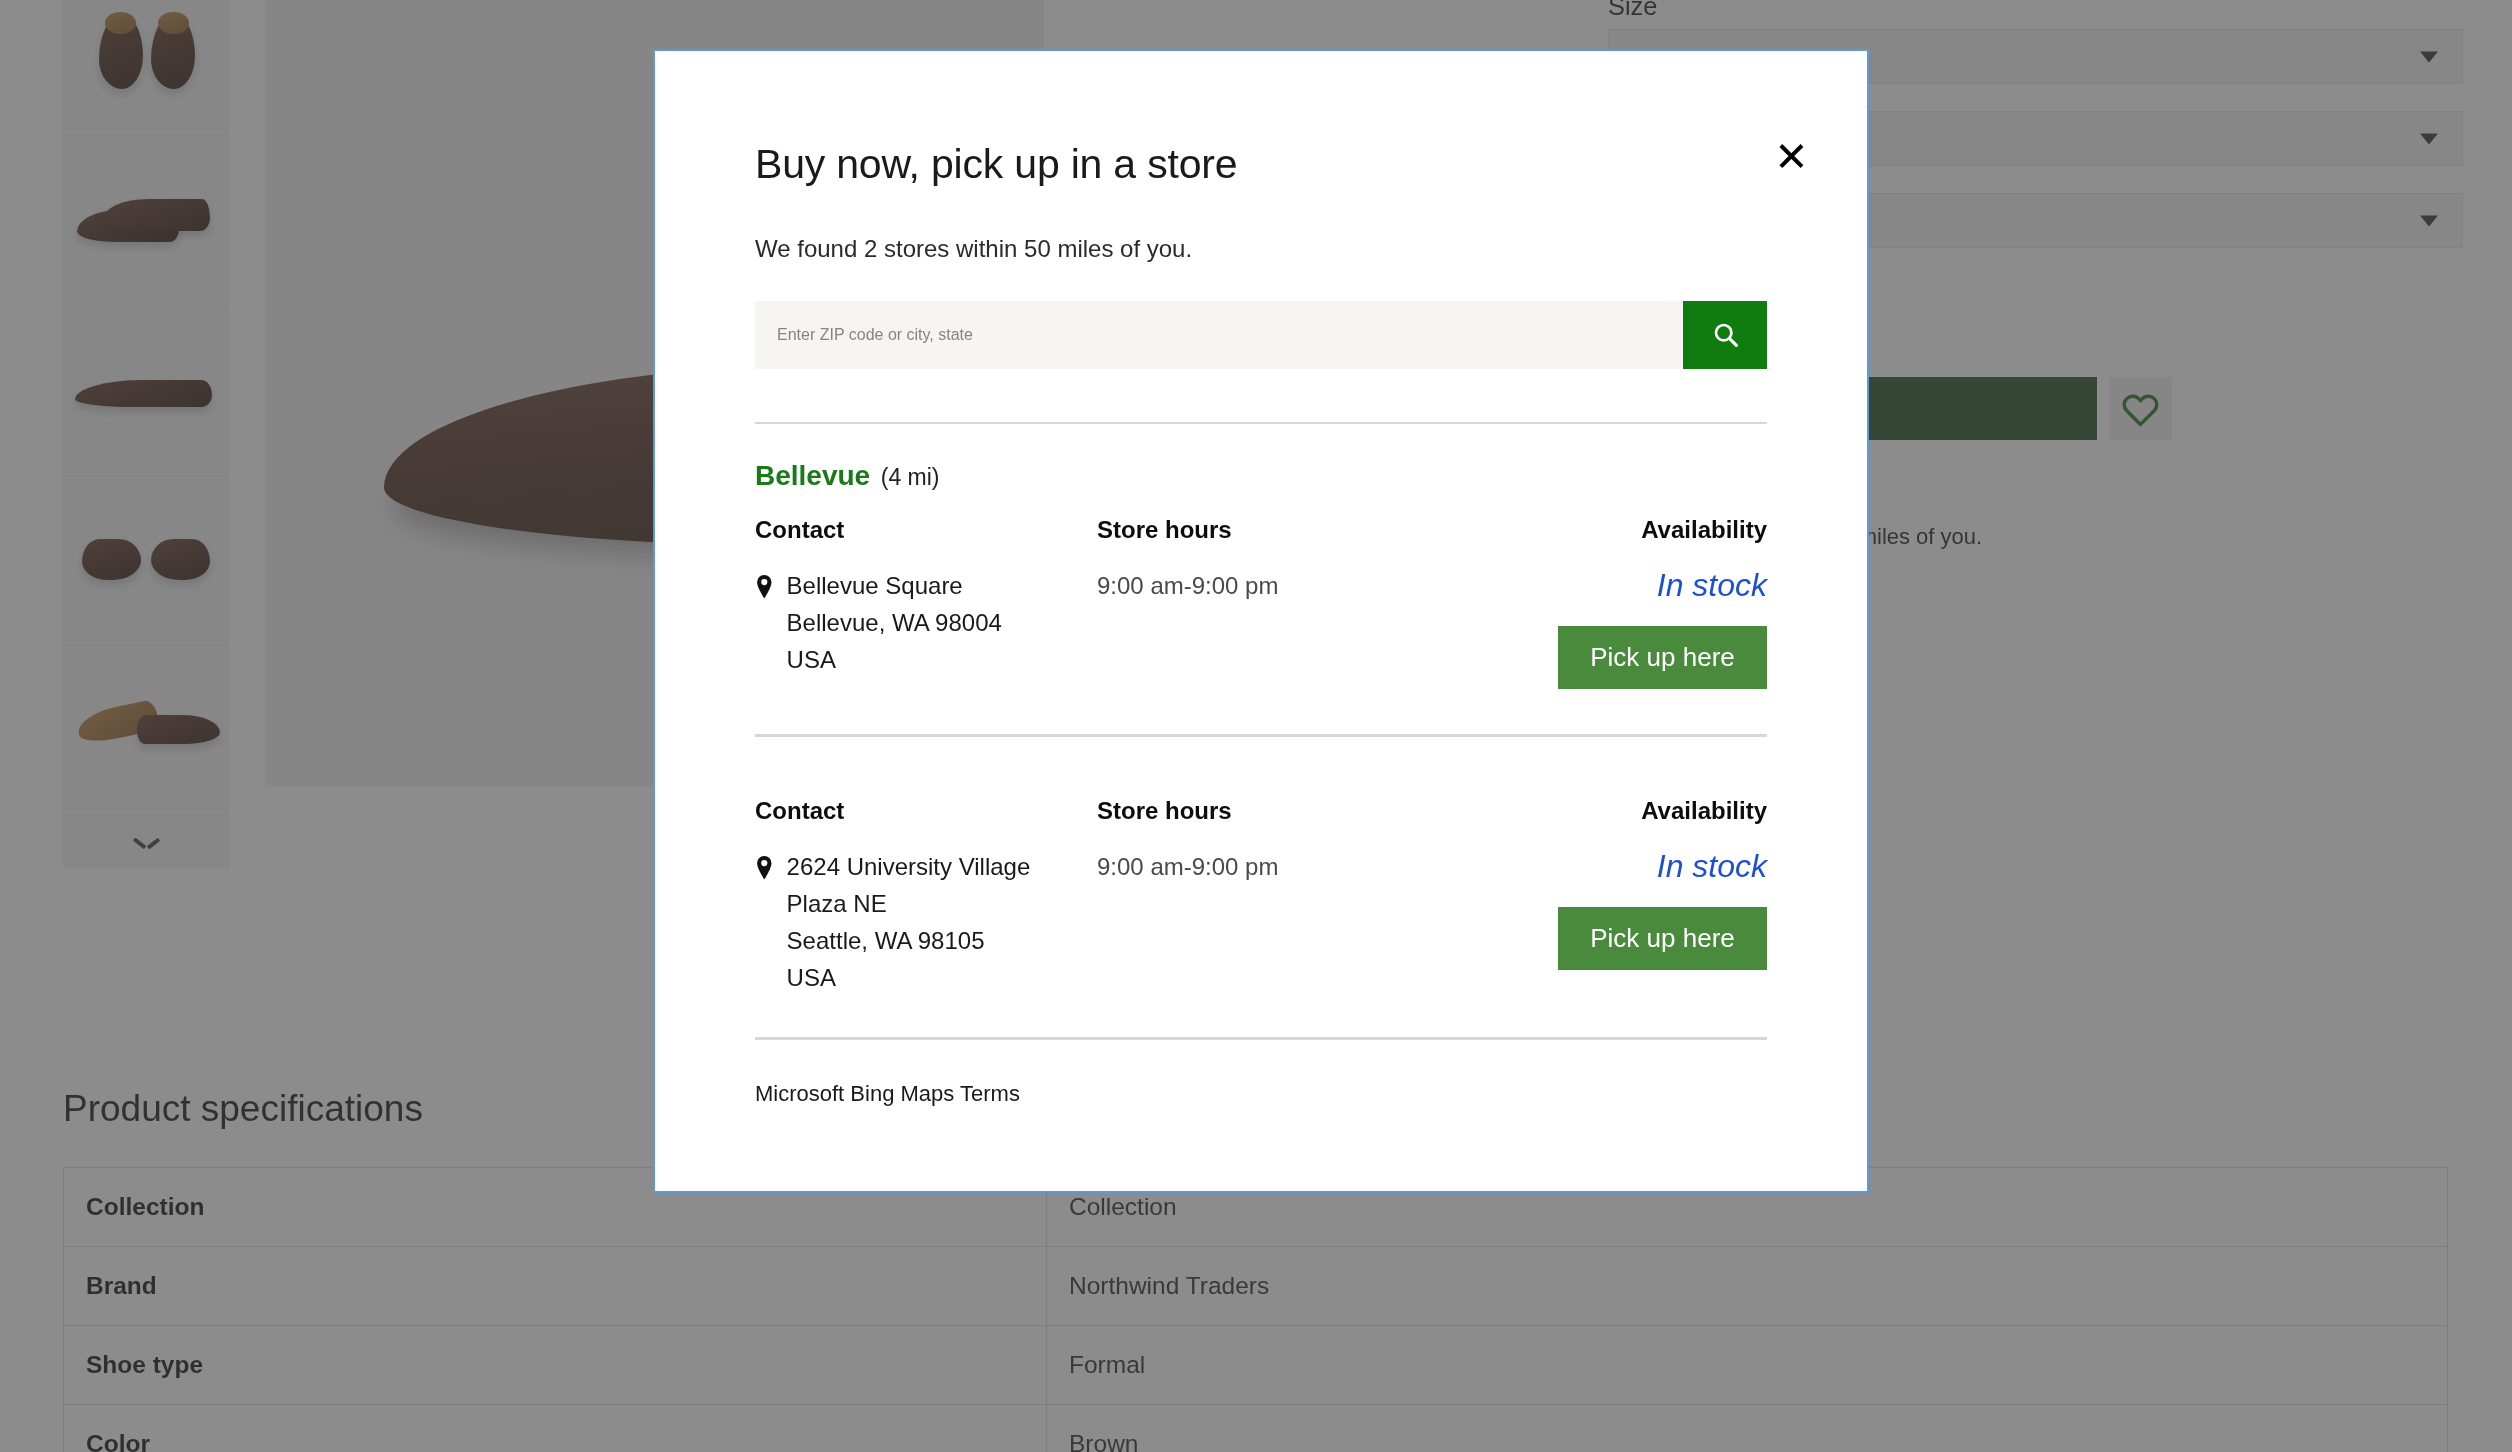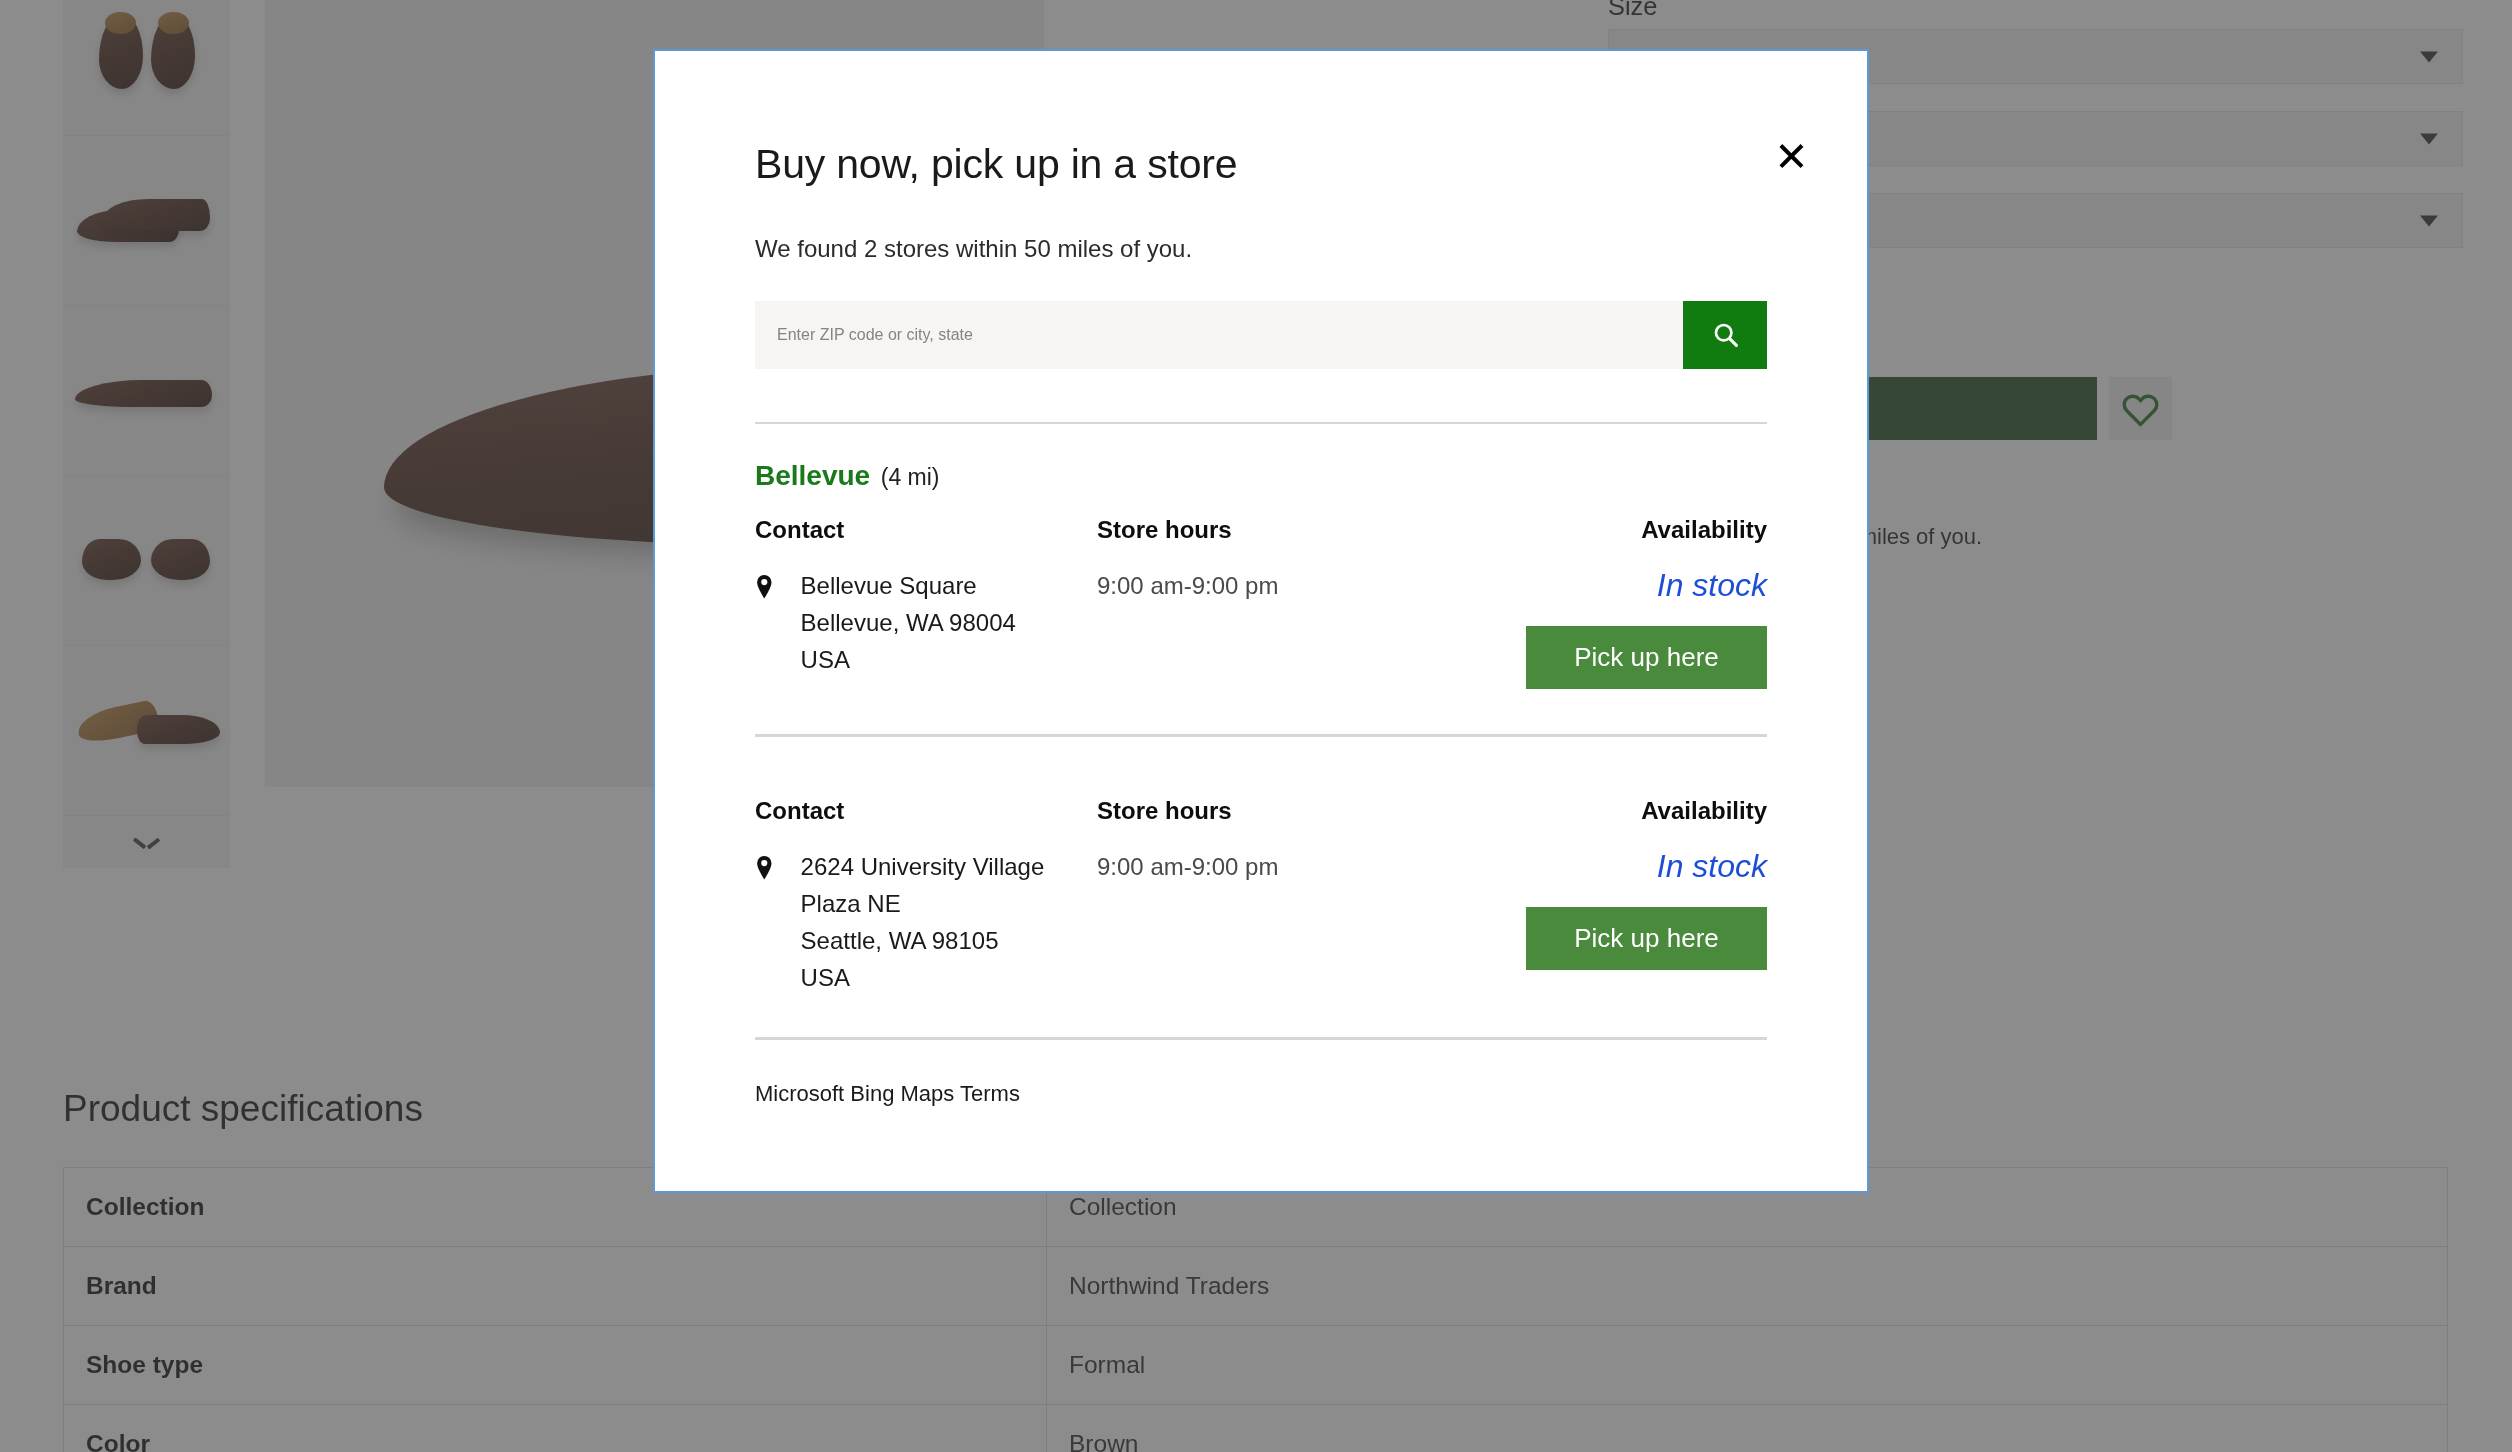--- a/index.html
+++ b/index.html
@@ -359,21 +359,21 @@
     color: #0d0d0d;
   }
   .col-head.right { text-align: right; }
   .store-body {
     display: grid;
     grid-template-columns: 342px 398px 1fr;
     margin-top: 23px;
   }
   .addr {
     display: flex;
-    gap: 27px;
+    gap: 13px;
     font-size: 24px;
     color: #1a1a1a;
     line-height: 1.55;
   }
   .pin {
     flex: 0 0 auto;
     margin-top: 5.1px;
   }
   .hours {
     font-size: 24px;
@@ -384,21 +384,21 @@
     text-align: right;
   }
   .avail-text {
     font-size: 32px;
     color: #1d4ed8;
     display: block;
     font-style: italic;
   }
   .pickup-btn {
     margin-top: 22px;
-    width: 241px;
+    width: 209px;
     height: 63px;
     background: #4a8a3d;
     color: #ffffff;
     border: none;
     font-size: 26px;
     font-family: "Liberation Sans", sans-serif;
     cursor: pointer;
   }
   .modal-foot {
     font-size: 22px;

